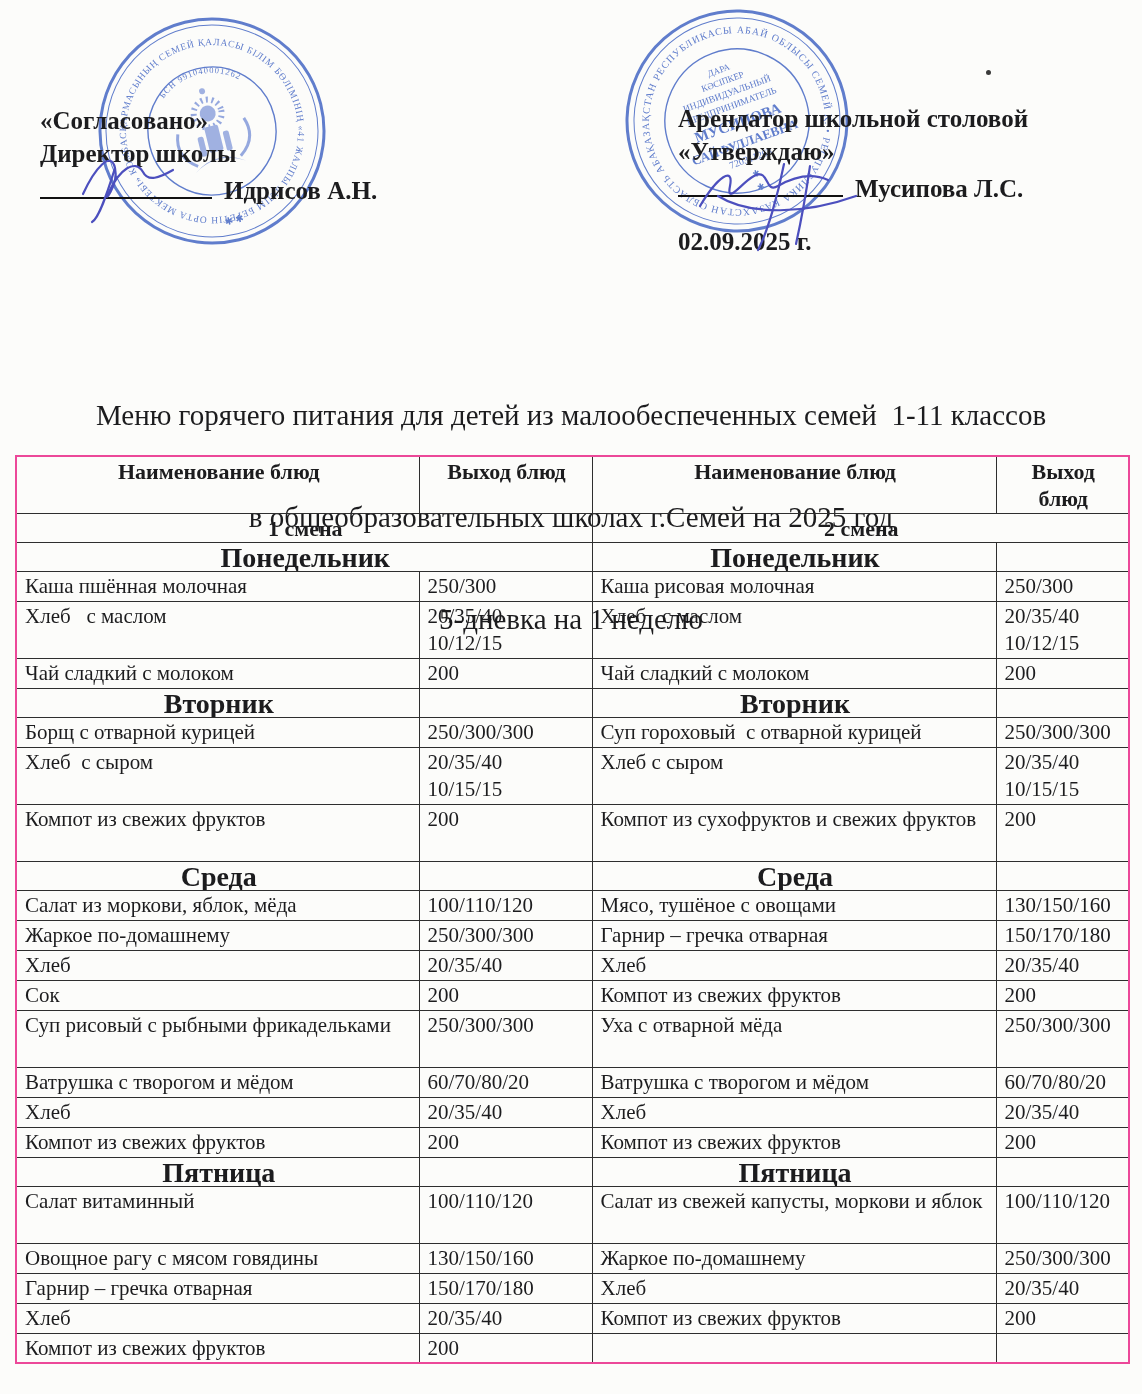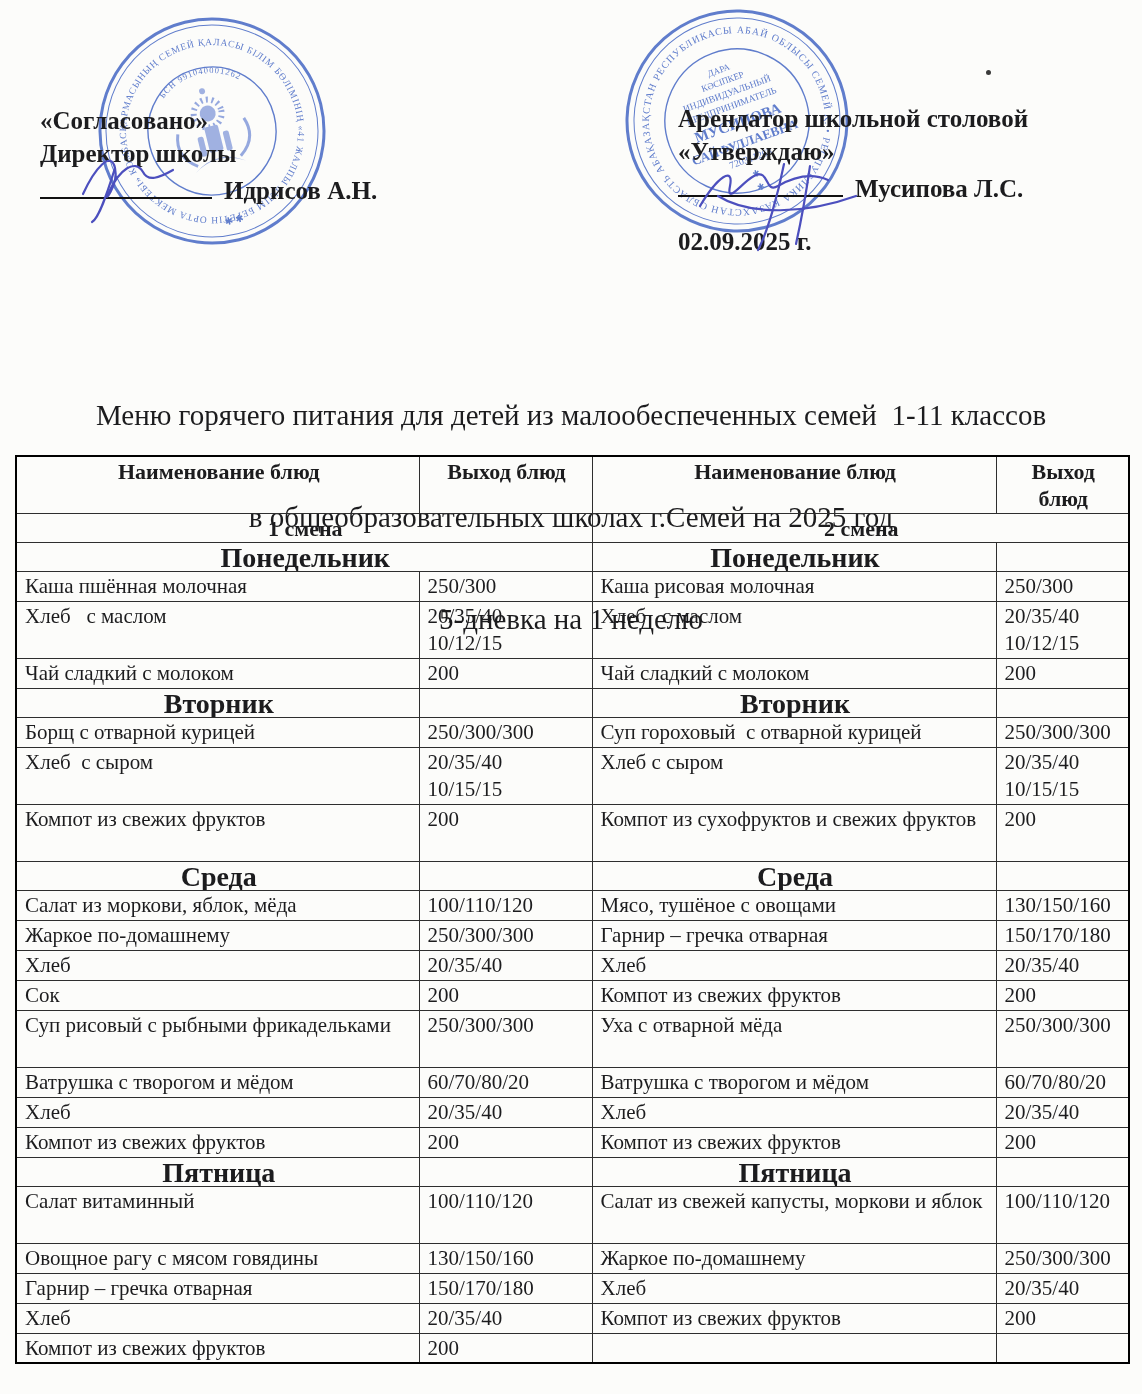--- a/index.html
+++ b/index.html
@@ -21,21 +21,21 @@
   .stamp text{fill:#4b6cc6;}
   .sig-svg{z-index:3;}
   .ink-dot{width:5px;height:5px;border-radius:50%;background:#3a3a3a;z-index:2;}
   
   .title{left:0;top:330px;width:1142px;text-align:center;font-weight:normal;
          font-size:29px;line-height:34px;white-space:pre-wrap;z-index:2;}
   
   table.menu{left:15px;top:455px;width:1113px;position:absolute;
              border-collapse:collapse;table-layout:fixed;z-index:2;
              font-size:21px;}
-  table.menu{border:2px solid #000000;}
+  table.menu{border:2px solid #ec4899;}
   table.menu td{border:1px solid #2e2e2e;vertical-align:top;padding:1px 6px 0 8px;
                 line-height:27px;overflow:hidden;}
   td.hd{font-weight:bold;text-align:center;font-size:22px;padding-top:7px;}
   td.shift{font-weight:bold;text-align:center;font-size:22px;padding-top:0;margin-top:11px;}
   td.day{font-weight:bold;text-align:center;font-size:28px;padding-top:0;}
   td.dish{white-space:pre-wrap;}
   td.out{white-space:pre-line;padding-left:10px;}
   td.out4{padding-left:5px;}
   tr.hdr{height:57px;} tr.sh{height:28px;} tr.dy{height:29px;}
   tr.r1{height:30px;} tr.r2{height:57px;padding-left:46px;}

